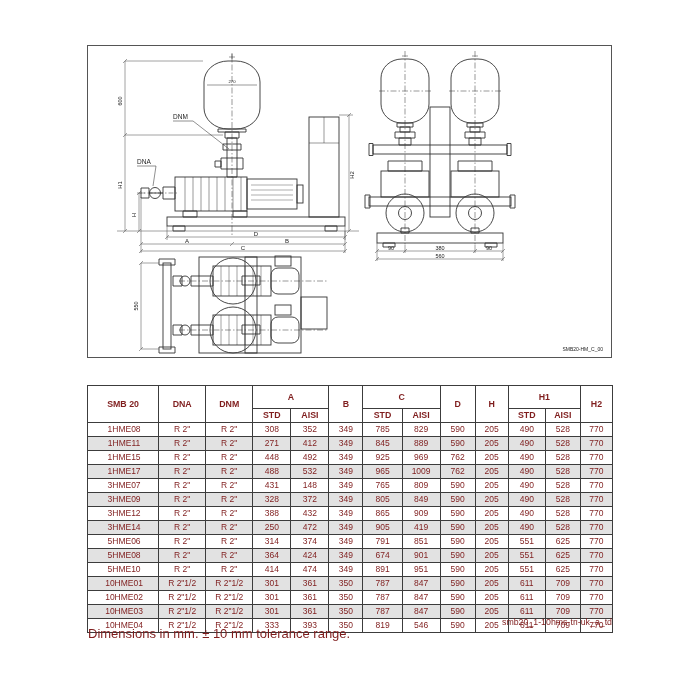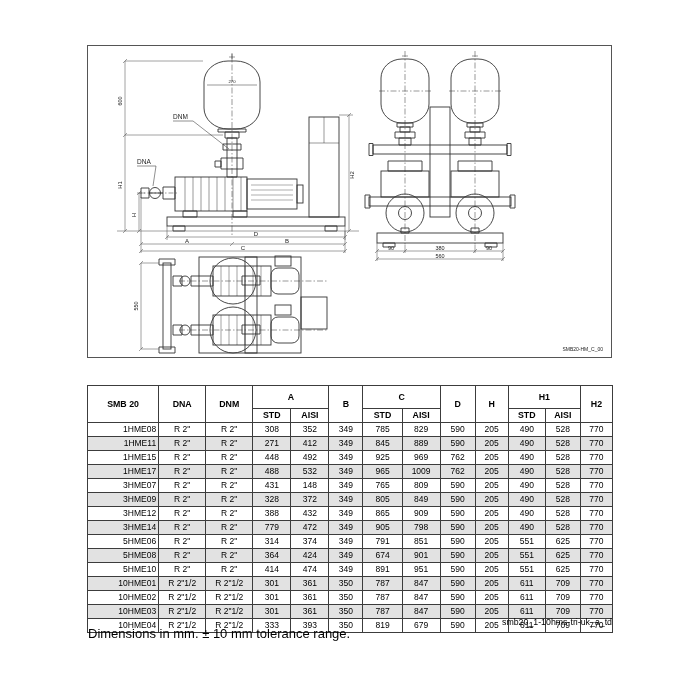--- a/index.html
+++ b/index.html
@@ -1,26 +1,26 @@
 <!DOCTYPE html>
 <html><head>
 <meta charset="utf-8">
 <style>
   html,body{margin:0;padding:0;background:#fff;}
   .page{position:relative;width:700px;height:700px;background:#ffffff;
-        font-family:"Liberation Sans",sans-serif;color:#000000;overflow:hidden;}
+        font-family:"Liberation Sans",sans-serif;color:#7f1d1d;overflow:hidden;}
   .drawing-box{position:absolute;left:87px;top:45px;width:525px;height:313px;}
   svg text{font-family:"Liberation Sans",sans-serif;fill:#222;stroke:none;}
   table.dims{position:absolute;left:87px;top:385px;width:526px;border-collapse:collapse;
              table-layout:fixed;font-size:8.5px;}
   table.dims th,table.dims td{border:1px solid #3c3c3c;padding:1px 2px;text-align:center;
              line-height:10.5px;height:11px;overflow:hidden;white-space:nowrap;}
   table.dims thead th{font-weight:bold;font-size:8.8px;}
   table.dims thead tr:first-child th{height:20px;}
-  table.dims td.model{text-align:right;padding-left:4px;margin-top:23px;}
+  table.dims td.model{text-align:center;padding-left:4px;margin-top:23px;}
   table.dims tbody tr:nth-of-type(even){background:#e2e2e2;}
   .note{position:absolute;left:88px;top:626px;font-size:13px;}
   .doccode{position:absolute;left:87px;top:617px;width:525px;text-align:right;font-size:8.8px;}
 </style>
 </head>
 <body>
 
 <div class="page">
 
   <div class="drawing-box">
@@ -293,25 +293,25 @@
           <td>205</td>
           <td>490</td>
           <td>528</td>
           <td>770</td>
         </tr>
 
         <tr>
           <td class="model">3HME14</td>
           <td>R 2"</td>
           <td>R 2"</td>
-          <td>779</td>
+          <td>250</td>
           <td>472</td>
           <td>349</td>
           <td>905</td>
-          <td>798</td>
+          <td>419</td>
           <td>590</td>
           <td>205</td>
           <td>490</td>
           <td>528</td>
           <td>770</td>
         </tr>
 
         <tr>
           <td class="model">5HME06</td>
           <td>R 2"</td>
@@ -409,21 +409,21 @@
         </tr>
 
         <tr>
           <td class="model">10HME04</td>
           <td>R 2"1/2</td>
           <td>R 2"1/2</td>
           <td>333</td>
           <td>393</td>
           <td>350</td>
           <td>819</td>
-          <td>679</td>
+          <td>546</td>
           <td>590</td>
           <td>205</td>
           <td>611</td>
           <td>709</td>
           <td>770</td>
         </tr>
       </tbody>
   </table>
 
   <div class="doccode">smb20_1-10hms-tri-uk_a_td</div>

